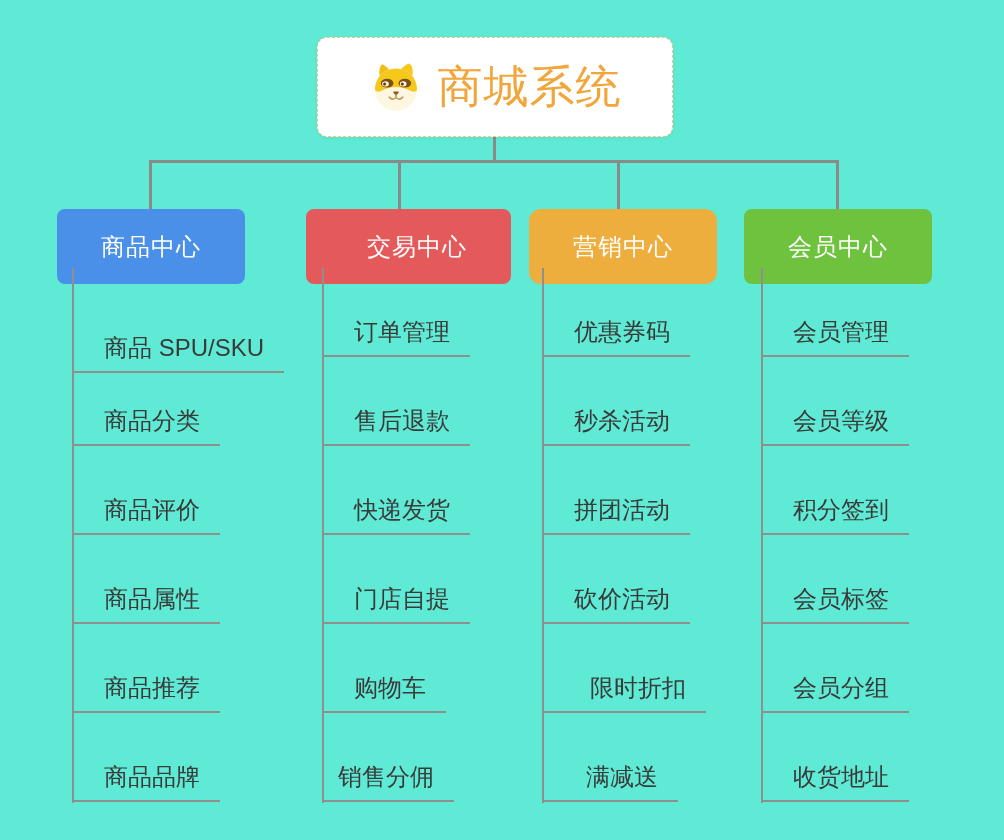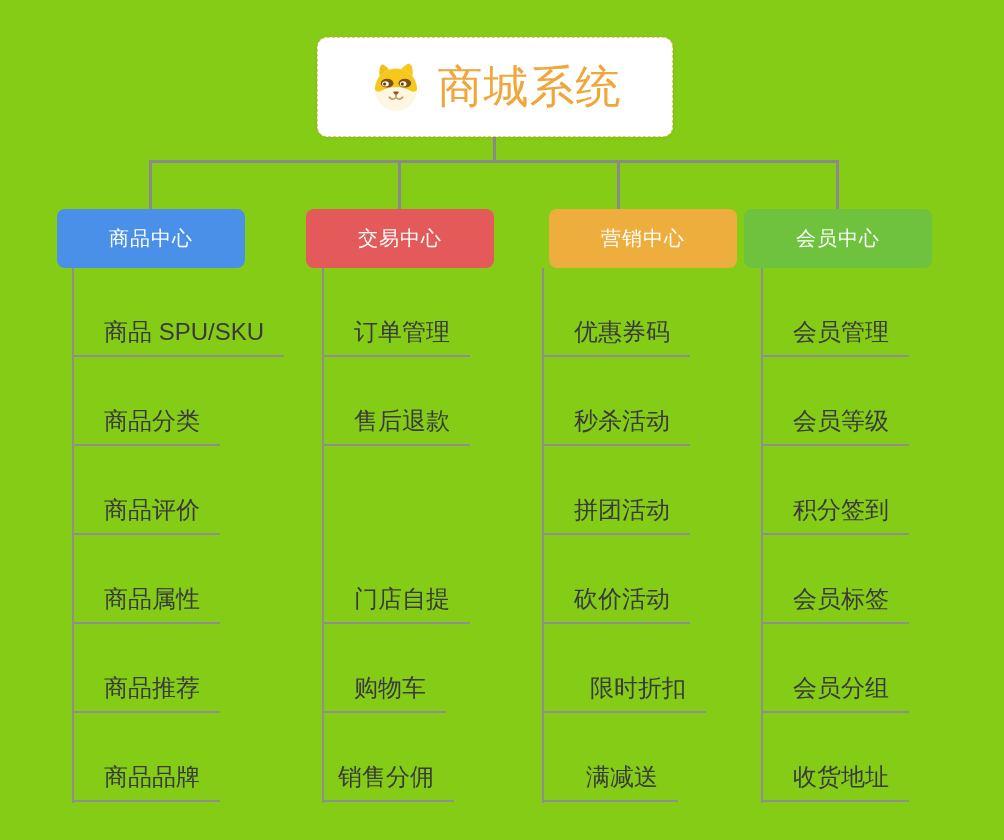--- a/index.html
+++ b/index.html
@@ -4,21 +4,21 @@
 <style>
   html,body{margin:0;padding:0;}
   body{
     background:#ececec;
     font-family:"Liberation Sans","DejaVu Sans",sans-serif;
   }
   .canvas{
     position:relative;
     width:1004px;
     height:840px;
-    background:#84cc16;
+    background:#5eead4;
     overflow:hidden;
   }
   
   .tline{ position:absolute; background:#8a8a8a; }
   .conn-root-drop{ left:493px; top:137px; width:3px; height:26px; }
   .conn-rail{ left:150px; top:160px; width:689px; height:3px; }
   .conn-drop{ top:160px; width:3px; height:50px; }
   .conn-drop.d0{ left:149px; }
   .conn-drop.d1{ left:398px; }
   .conn-drop.d2{ left:617px; }
@@ -28,28 +28,28 @@
     position:absolute; left:317px; top:37px; width:356px; height:100px;
     background:#ffffff; border:1px dashed #f6c478; border-radius:10px;
     box-sizing:border-box;
     display:flex; align-items:center; justify-content:center; gap:15px;
     box-shadow:0 1px 4px rgba(0,0,0,0.05);
   }
   .root-title{ font-size:45px; letter-spacing:1px; }
   .doge{ width:54px; height:54px; flex:0 0 auto; }
   
   .branch-box{
-    position:absolute; top:209px; width:188px; height:59px;
-    border-radius:8px; color:#ffffff; font-size:20px;
+    position:absolute; top:209px; width:188px; height:75px;
+    border-radius:8px; color:#ffffff; font-size:24px;
     display:flex; align-items:center; justify-content:center;
     letter-spacing:1px;
   }
   .branch-box.b0{ left:57px; }
   .branch-box.b1{ left:306px; }
-  .branch-box.b2{ left:549px; }
+  .branch-box.b2{ left:529px;border-radius:12px; }
   .branch-box.b3{ left:744px; }
   
   .vline{ position:absolute; top:268px; width:2px; height:535px; background:#8f8f8f; }
   .vline.v0{ left:72px; }
   .vline.v1{ left:322px; }
   .vline.v2{ left:542px; }
   .vline.v3{ left:761px; }
   
   .leaf{
     position:absolute;
@@ -101,31 +101,32 @@
 
       <path d="M29.5 38 h5 l-2.5 3.5 z" fill="#8a5a1e" stroke="#8a5a1e" stroke-width="1.5" stroke-linejoin="round"></path>
 
       <path d="M32 41 v3.5 M24 44 q4 4.5 8 0.5 q4 4 8 -0.5" fill="none" stroke="#c09a5a" stroke-width="1.8" stroke-linecap="round"></path>
     </svg>
     <span class="root-title" style="color: rgb(241, 166, 60);">商城系统</span>
   </div>
 
   <div class="branch-box b0" style="background-color: rgb(74, 144, 232);">商品中心</div>
   <div class="vline v0" style="background-color: rgb(143, 143, 143);"></div>
-  <div class="leaf c0 r0" style="border-color: rgb(143, 143, 143);">商品 SPU/SKU</div>
+  <div class="leaf c0 r0" style="border-color: rgb(143, 143, 143); margin-top: 16px;">商品 SPU/SKU</div>
   <div class="leaf c0 r1" style="border-color: rgb(143, 143, 143);">商品分类</div>
   <div class="leaf c0 r2" style="border-color: rgb(143, 143, 143);">商品评价</div>
   <div class="leaf c0 r3" style="border-color: rgb(143, 143, 143);">商品属性</div>
   <div class="leaf c0 r4" style="border-color: rgb(143, 143, 143);">商品推荐</div>
   <div class="leaf c0 r5" style="border-color: rgb(143, 143, 143);">商品品牌</div>
 
-  <div class="branch-box b1" style="background-color: rgb(228, 90, 90);">交易中心</div>
+  <div class="branch-box b1" style="background-color: rgb(228, 90, 90); padding-left: 17px;">交易中心</div>
   <div class="vline v1" style="background-color: rgb(143, 143, 143);"></div>
   <div class="leaf c1 r0" style="border-color: rgb(143, 143, 143);">订单管理</div>
   <div class="leaf c1 r1" style="border-color: rgb(143, 143, 143);">售后退款</div>
+  <div class="leaf c1 r2" style="border-color: rgb(143, 143, 143);">快递发货</div>
   <div class="leaf c1 r4" style="border-color: rgb(143, 143, 143);">购物车</div>
   <div class="leaf c1 r3" style="border-color: rgb(143, 143, 143);">门店自提</div>
   <div class="leaf c1 r5" style="border-color: rgb(143, 143, 143); padding-left: 16px;">销售分佣</div>
 
   <div class="branch-box b2" style="background-color: rgb(238, 174, 62);">营销中心</div>
   <div class="vline v2" style="background-color: rgb(143, 143, 143);"></div>
   <div class="leaf c2 r0" style="border-color: rgb(143, 143, 143);">优惠券码</div>
   <div class="leaf c2 r1" style="border-color: rgb(143, 143, 143);">秒杀活动</div>
   <div class="leaf c2 r2" style="border-color: rgb(143, 143, 143);">拼团活动</div>
   <div class="leaf c2 r3" style="border-color: rgb(143, 143, 143);">砍价活动</div>

